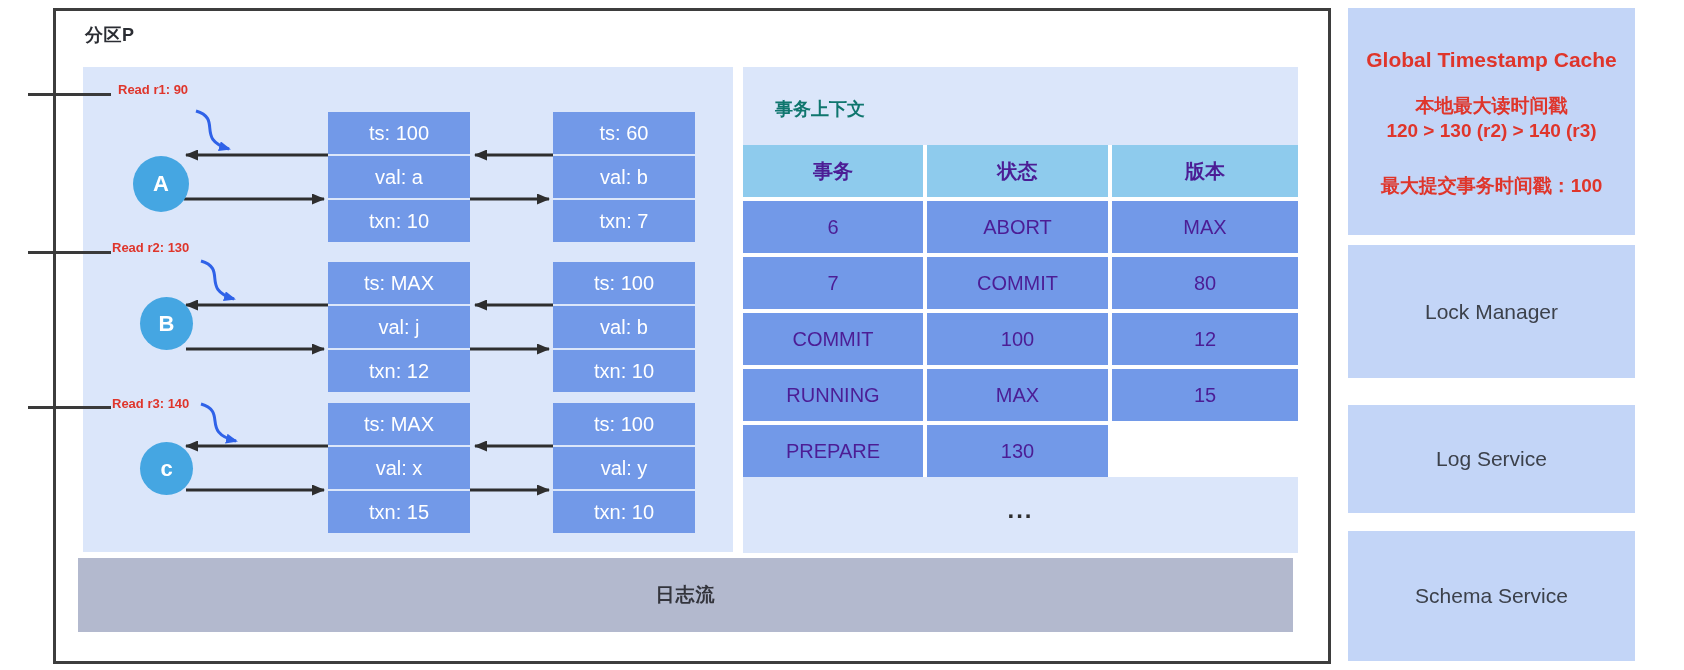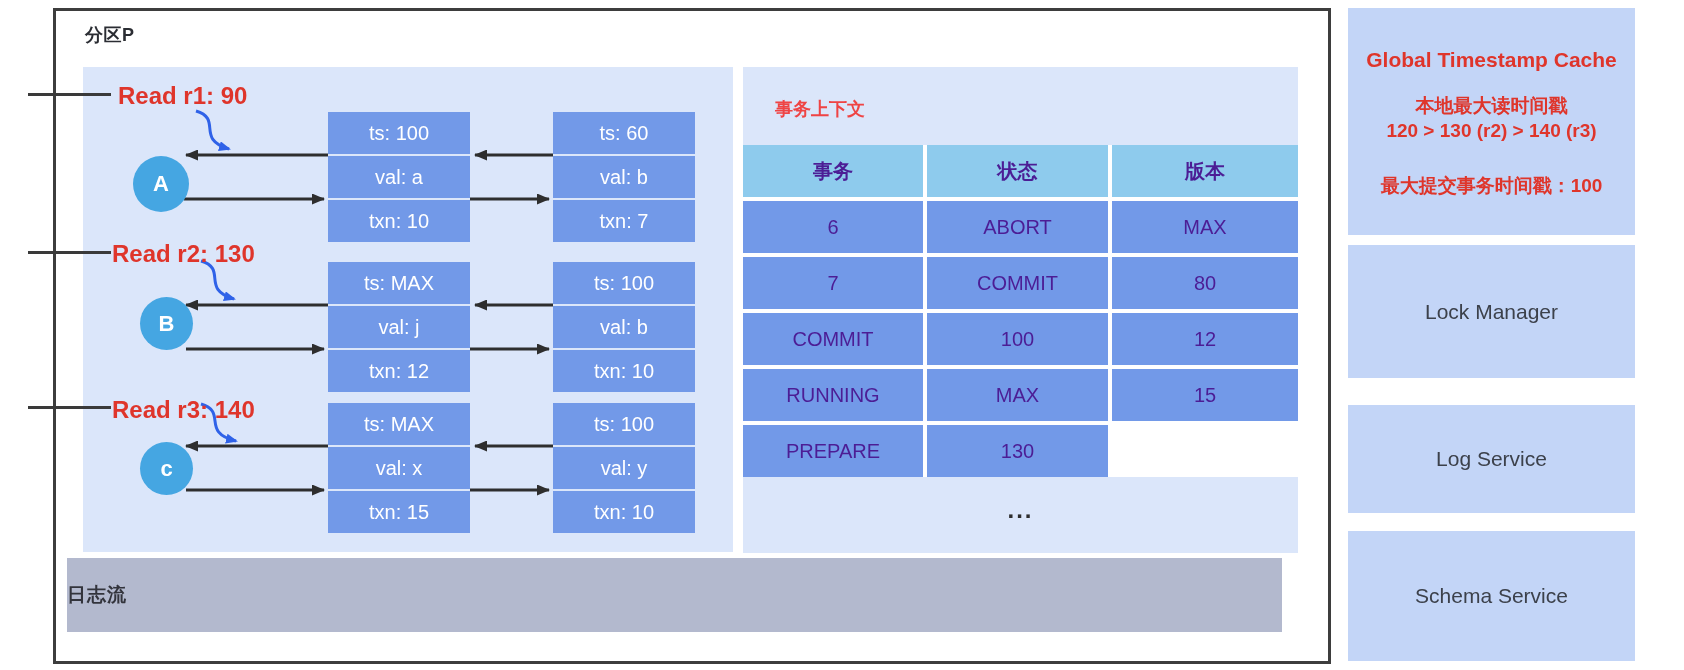--- a/index.html
+++ b/index.html
@@ -9,41 +9,41 @@
   }
   .outer-box{position:absolute;left:53px;top:8px;width:1272px;height:650px;border:3px solid #3d3d3d;background:#fff;}
   .partition-title{position:absolute;left:85px;top:23px;font-size:18px;font-weight:bold;color:#2b2d33;letter-spacing:.5px;}
 
   .panel{position:absolute;background:#dbe6fa;}
   .version-panel{left:83px;top:67px;width:650px;height:485px;}
   .table-panel{left:743px;top:67px;width:555px;height:486px;}
 
   .arrow-svg{position:absolute;left:0;top:0;width:650px;height:485px;}
 
-  .read-label{position:absolute;color:#df352b;font-weight:bold;font-size:24px;white-space:nowrap;}
+  .read-label{position:absolute;color:#df352b;font-weight:bold;font-size:13px;white-space:nowrap;}
   .leader{position:absolute;left:28px;width:83px;height:3px;background:#3a3a3a;}
 
   .node{position:absolute;border-radius:50%;background:#45a6e2;color:#fff;font-weight:bold;
         display:flex;align-items:center;justify-content:center;font-size:22px;}
 
   .vbox{position:absolute;width:142px;display:flex;flex-direction:column;gap:2px;}
   .vbox .vcell{height:42px;background:#7299e8;color:#fff;font-size:20px;
                display:flex;align-items:center;justify-content:center;}
 
-  .table-title{position:absolute;left:775px;top:97px;font-size:18px;font-weight:bold;color:#ef4444;}
+  .table-title{position:absolute;left:775px;top:97px;font-size:18px;font-weight:bold;color:#0f766e;}
   .txn-table{position:absolute;left:743px;top:145px;width:555px;display:grid;
              grid-template-columns:180px 181px 186px;gap:4px;background:#fff;}
   .txn-table .cell{height:52px;display:flex;align-items:center;justify-content:center;color:#4c1d95;font-size:20px;}
   .txn-table .th{background:#8ecbed;font-weight:600;}
   .txn-table .td{background:#7299e8;}
   .more-dots{position:absolute;left:743px;top:500px;width:555px;text-align:center;
              font-size:24px;font-weight:bold;color:#2e2e2e;letter-spacing:2px;line-height:20px;}
 
-  .log-bar{position:absolute;left:67px;top:558px;width:1215px;height:74px;background:#b3b9ce;
-           display:flex;align-items:center;}
+  .log-bar{position:absolute;left:78px;top:558px;width:1215px;height:74px;background:#b3b9ce;
+           display:flex;align-items:center;justify-content:center;}
   .log-bar span{font-size:19px;font-weight:bold;color:#33343c;letter-spacing:1px;}
 
   .svc{position:absolute;left:1348px;width:287px;background:#c3d5f7;display:flex;align-items:center;justify-content:center;}
   .svc span{font-size:21px;color:#3c414b;}
   .gtc{top:8px;height:227px;display:block;text-align:center;}
   .gtc .gtc-title{margin-top:40px;font-size:21px;font-weight:bold;color:#df352b;}
   .gtc .gtc-line{font-size:19px;font-weight:bold;color:#df352b;line-height:25px;}
   .gtc .gtc-block{margin-top:21px;}
   .gtc .gtc-last{margin-top:30px;}
   .lock-box{top:245px;height:133px;}

